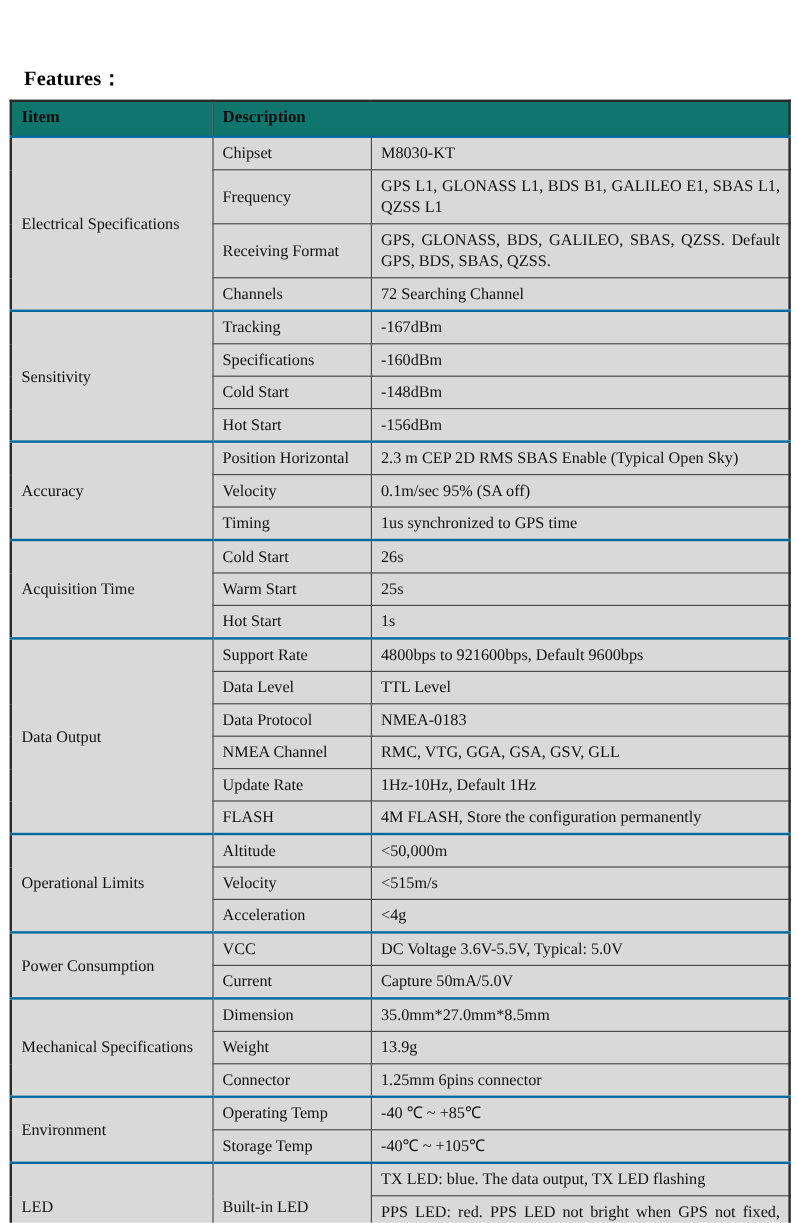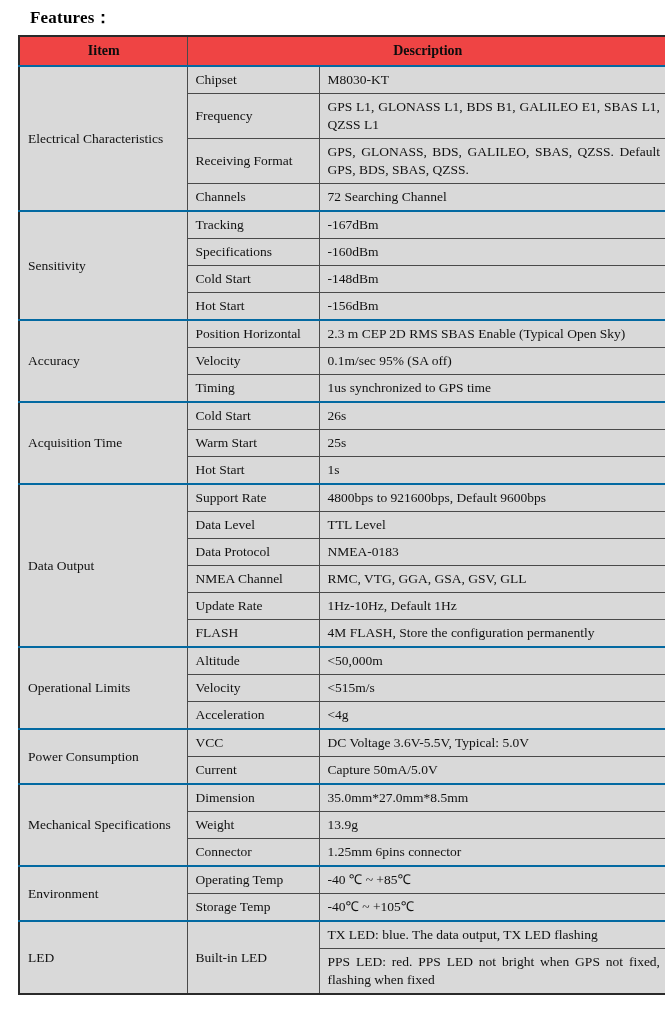--- a/index.html
+++ b/index.html
@@ -12,21 +12,22 @@
     height: 1019px;
     font-family: "Liberation Serif", serif;
     color: #000000;
     overflow: hidden;
   }
   .page {
     position: relative;
     width: 665px;
     height: 894px;
     box-sizing: border-box;
-    padding: 0 18px;
+    padding: 0 8px;
+    margin-top: 48px;
   }
   .doc-title {
     font-family: "Liberation Serif", serif;
     font-weight: bold;
     font-size: 17px;
     line-height: 22px;
     padding: 7px 0 6px 12px;
     letter-spacing: 0.2px;
     color: #000;
   }
@@ -41,23 +42,23 @@
     vertical-align: middle;
     background: #d9d9d9;
     font-size: 13.5px;
     line-height: 18px;
     padding: 4px 7px 4px 8px;
     font-family: "Liberation Serif", serif;
     color: #111;
     word-wrap: break-word;
   }
   table.spec th {
-    background: #ef4444;
+    background: #0f766e;
     font-weight: bold;
-    text-align: center;
+    text-align: left;
     font-size: 14px;
     padding-top: 5px;
     padding-bottom: 5px;
     color: #0d0d0d;
   }
   col.c1 { width: 168px; }
   col.c2 { width: 132px; }
   col.c3 { width: 349px; }
 
   td.group {
@@ -91,21 +92,21 @@
     </colgroup>
     <thead>
       <tr>
         <th>Iitem</th>
         <th colspan="2">Description</th>
       </tr>
     </thead>
     <tbody>
 
       <tr class="grp-start">
-        <td class="group" rowspan="4">Electrical Characteristics</td>
+        <td class="group" rowspan="4">Electrical Specifications</td>
         <td class="param">Chipset</td>
         <td class="value">M8030-KT</td>
       </tr>
       <tr>
         <td class="param">Frequency</td>
         <td class="value justify">GPS L1, GLONASS L1, BDS B1, GALILEO E1, SBAS L1, QZSS L1</td>
       </tr>
       <tr>
         <td class="param">Receiving Format</td>
         <td class="value">GPS, GLONASS, BDS, GALILEO, SBAS, QZSS. Default GPS, BDS, SBAS, QZSS.</td>

